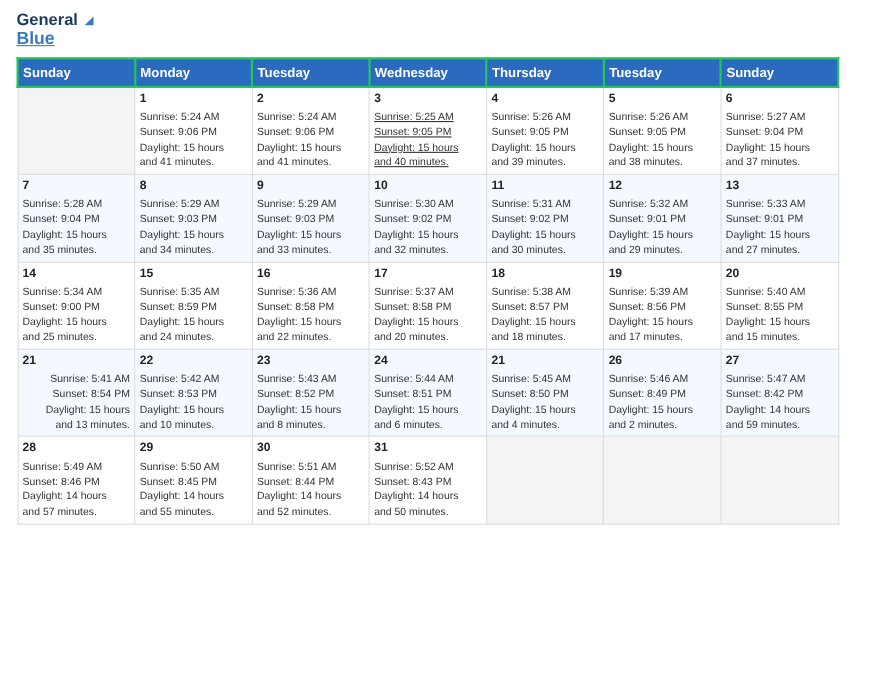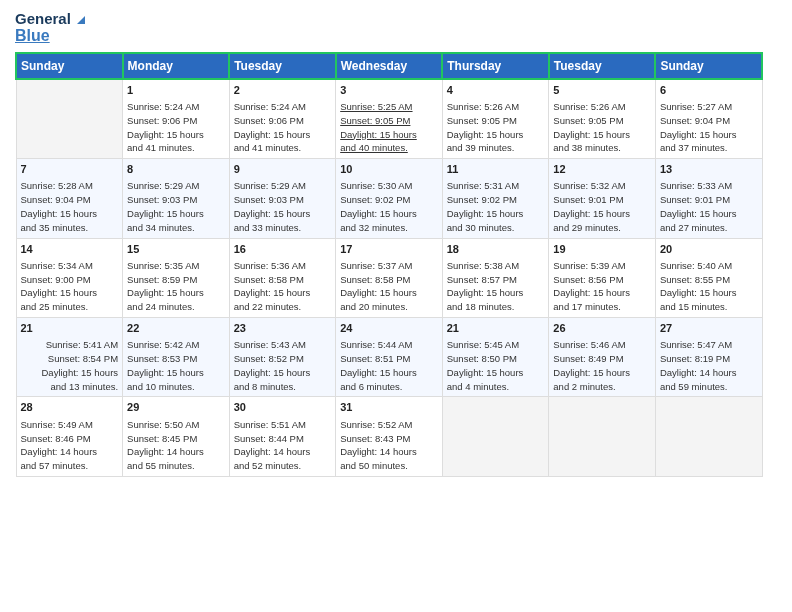--- a/index.html
+++ b/index.html
@@ -305,21 +305,21 @@
           <td>
             <span class="day-number">26</span>
             <div class="day-info" style="white-space: pre-line;">Sunrise: 5:46 AM
 Sunset: 8:49 PM
 Daylight: 15 hours
 and 2 minutes.</div>
           </td>
           <td>
             <span class="day-number">27</span>
             <div class="day-info" style="white-space: pre-line;">Sunrise: 5:47 AM
-Sunset: 8:19 PM
+Sunset: 8:42 PM
 Daylight: 14 hours
 and 59 minutes.</div>
           </td>
         </tr>
         <tr>
           <td>
             <span class="day-number">28</span>
             <div class="day-info" style="white-space: pre-line;">Sunrise: 5:49 AM
 Sunset: 8:46 PM
 Daylight: 14 hours

